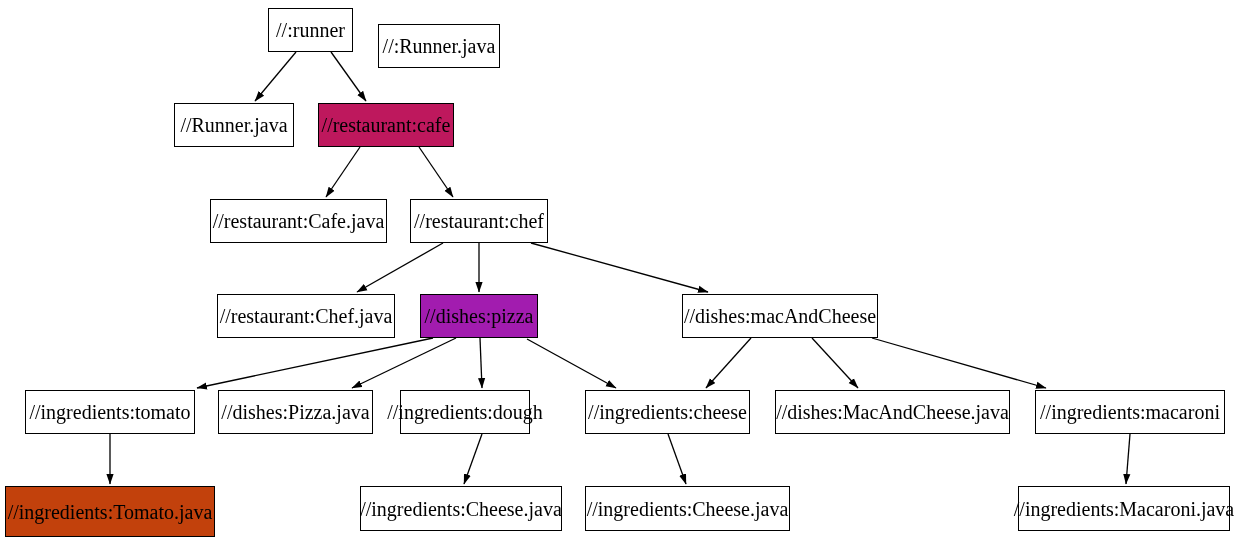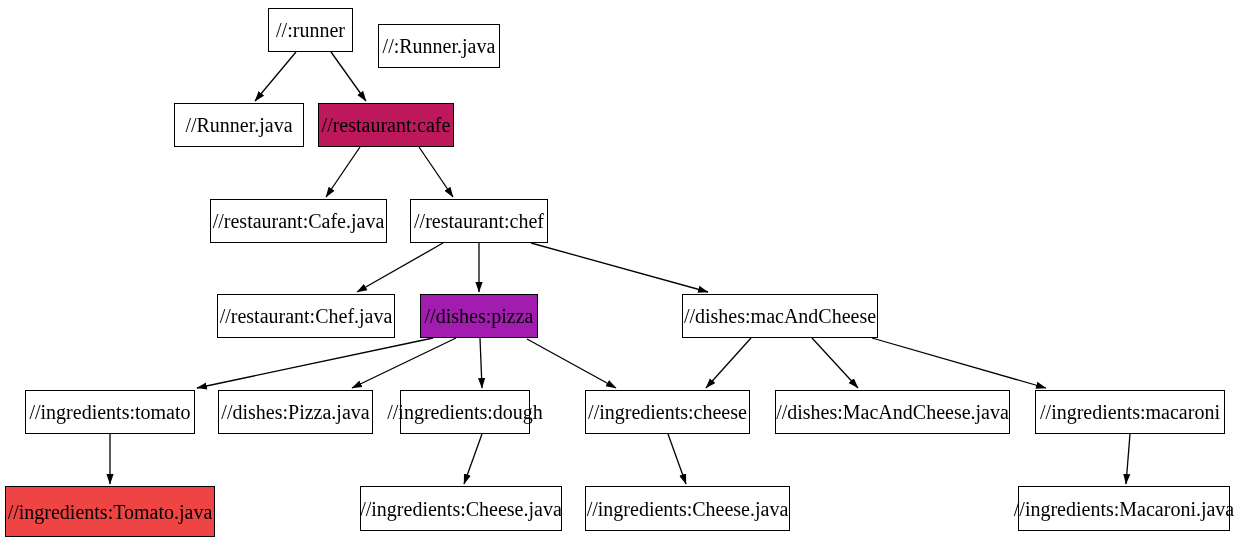--- a/index.html
+++ b/index.html
@@ -64,31 +64,31 @@
         <line x1="872" y1="338" x2="1046" y2="388" stroke="#000000" stroke-width="1.3" marker-end="url(#arrow)"></line>
         <line x1="110" y1="434" x2="110" y2="484" stroke="#000000" stroke-width="1.3" marker-end="url(#arrow)"></line>
         <line x1="482" y1="434" x2="464" y2="484" stroke="#000000" stroke-width="1.3" marker-end="url(#arrow)"></line>
         <line x1="668" y1="434" x2="686" y2="484" stroke="#000000" stroke-width="1.3" marker-end="url(#arrow)"></line>
         <line x1="1130" y1="434" x2="1126" y2="484" stroke="#000000" stroke-width="1.3" marker-end="url(#arrow)"></line>
       </g>
   </svg>
   <div id="nodes">
       <div class="node" style="left: 268px; top: 8px; width: 85px; height: 44px; background: rgb(255, 255, 255); border-color: rgb(0, 0, 0);">//:runner</div>
       <div class="node" style="left: 378px; top: 8px; width: 122px; height: 44px; background: rgb(255, 255, 255); border-color: rgb(0, 0, 0); margin-top: 16px;">//:Runner.java</div>
-      <div class="node" style="left: 174px; top: 103px; width: 130px; height: 44px; background: rgb(255, 255, 255); border-color: rgb(0, 0, 0);">//Runner.java</div>
+      <div class="node" style="left: 174px; top: 103px; width: 120px; height: 44px; background: rgb(255, 255, 255); border-color: rgb(0, 0, 0);">//Runner.java</div>
       <div class="node" style="left: 318px; top: 103px; width: 136px; height: 44px; background: #be185d; border-color: rgb(0, 0, 0);">//restaurant:cafe</div>
       <div class="node" style="left: 210px; top: 199px; width: 177px; height: 44px; background: rgb(255, 255, 255); border-color: rgb(0, 0, 0);">//restaurant:Cafe.java</div>
       <div class="node" style="left: 410px; top: 199px; width: 138px; height: 44px; background: rgb(255, 255, 255); border-color: rgb(0, 0, 0);">//restaurant:chef</div>
       <div class="node" style="left: 217px; top: 294px; width: 178px; height: 44px; background: rgb(255, 255, 255); border-color: rgb(0, 0, 0);">//restaurant:Chef.java</div>
       <div class="node" style="left: 420px; top: 294px; width: 118px; height: 44px; background: #a21caf; border-color: rgb(0, 0, 0);">//dishes:pizza</div>
       <div class="node" style="left: 682px; top: 294px; width: 196px; height: 44px; background: rgb(255, 255, 255); border-color: rgb(0, 0, 0);">//dishes:macAndCheese</div>
       <div class="node" style="left: 25px; top: 390px; width: 170px; height: 44px; background: rgb(255, 255, 255); border-color: rgb(0, 0, 0);">//ingredients:tomato</div>
       <div class="node" style="left: 218px; top: 390px; width: 155px; height: 44px; background: rgb(255, 255, 255); border-color: rgb(0, 0, 0);">//dishes:Pizza.java</div>
       <div class="node" style="left: 400px; top: 390px; width: 130px; height: 44px; background: rgb(255, 255, 255); border-color: rgb(0, 0, 0);">//ingredients:dough</div>
       <div class="node" style="left: 585px; top: 390px; width: 165px; height: 44px; background: rgb(255, 255, 255); border-color: rgb(0, 0, 0);">//ingredients:cheese</div>
       <div class="node" style="left: 775px; top: 390px; width: 235px; height: 44px; background: rgb(255, 255, 255); border-color: rgb(0, 0, 0);">//dishes:MacAndCheese.java</div>
       <div class="node" style="left: 1035px; top: 390px; width: 190px; height: 44px; background: rgb(255, 255, 255); border-color: rgb(0, 0, 0);">//ingredients:macaroni</div>
-      <div class="node" style="left: 5px; top: 486px; width: 210px; height: 51px; background: #ef4444; border-color: rgb(0, 0, 0);">//ingredients:Tomato.java</div>
+      <div class="node" style="left: 5px; top: 486px; width: 210px; height: 51px; background: #c2410c; border-color: rgb(0, 0, 0);">//ingredients:Tomato.java</div>
       <div class="node" style="left: 360px; top: 486px; width: 202px; height: 45px; background: rgb(255, 255, 255); border-color: rgb(0, 0, 0);">//ingredients:Cheese.java</div>
       <div class="node" style="left: 585px; top: 486px; width: 205px; height: 45px; background: rgb(255, 255, 255); border-color: rgb(0, 0, 0);">//ingredients:Cheese.java</div>
       <div class="node" style="left: 1018px; top: 486px; width: 212px; height: 45px; background: rgb(255, 255, 255); border-color: rgb(0, 0, 0);">//ingredients:Macaroni.java</div>
     </div>
 </div>
 
 </body></html>

